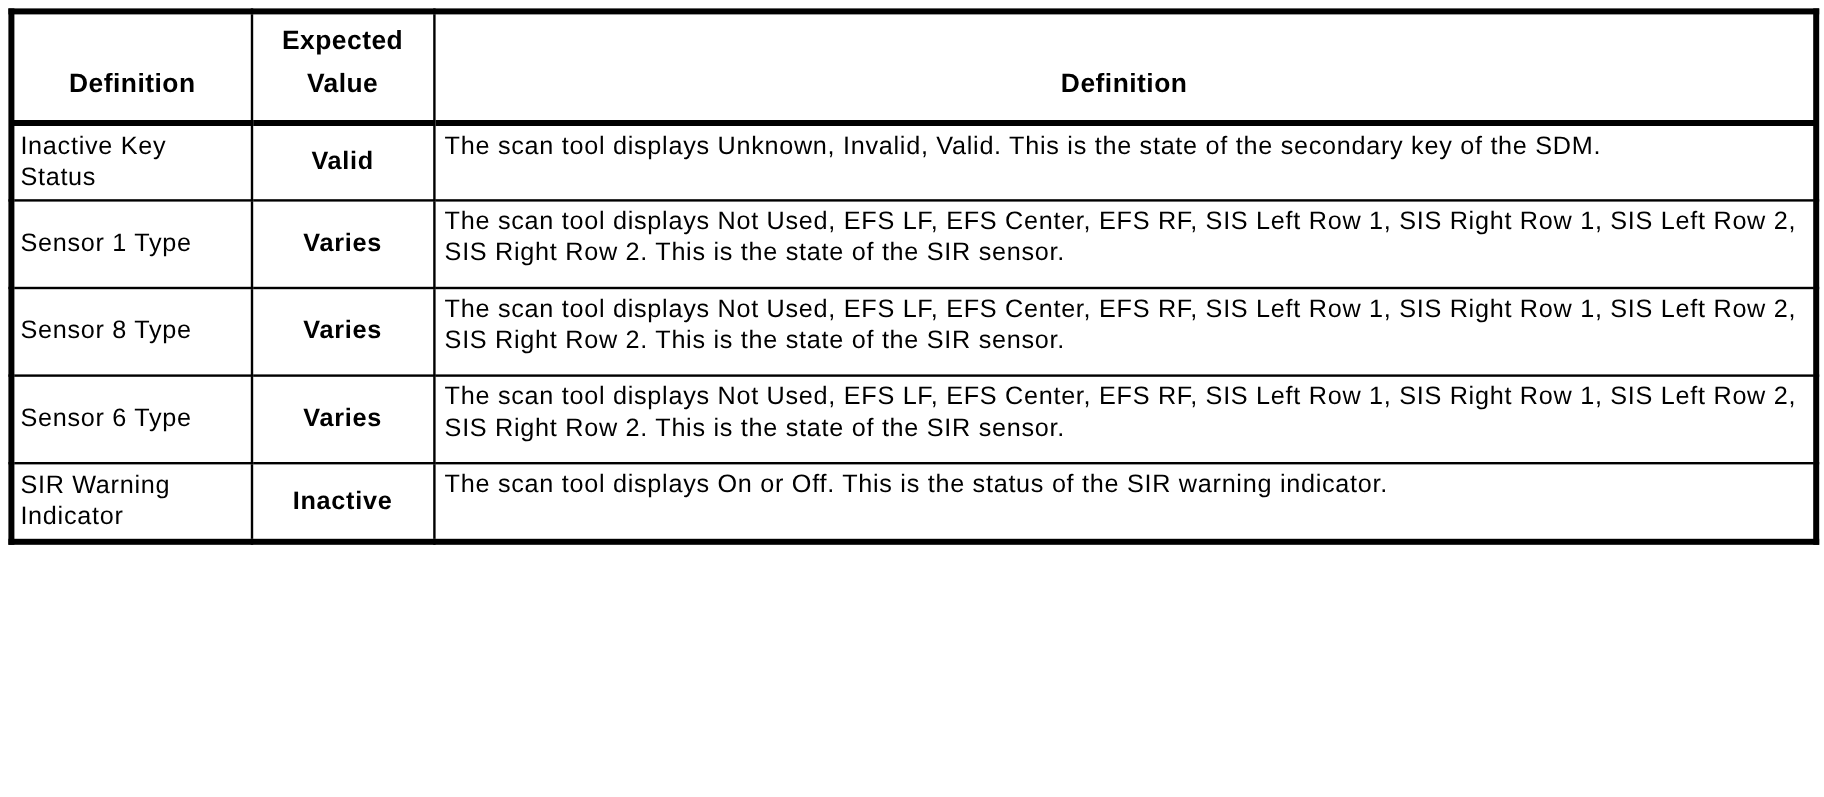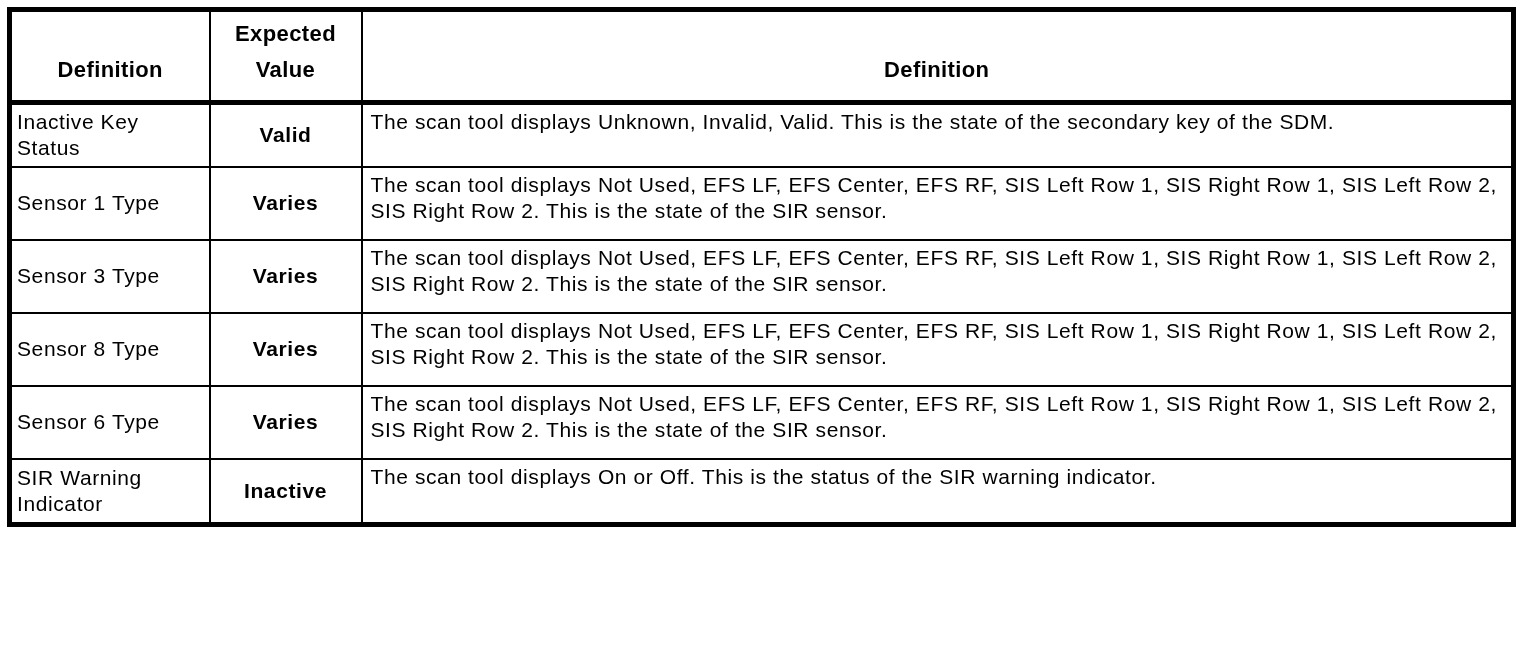--- a/index.html
+++ b/index.html
@@ -89,25 +89,20 @@
         <td class="param">Inactive Key Status</td>
         <td class="value">Valid</td>
         <td class="def">The scan tool displays Unknown, Invalid, Valid. This is the state of the secondary key of the SDM.</td>
       </tr>
       <tr class="r-sensor">
         <td class="param">Sensor 1 Type</td>
         <td class="value">Varies</td>
         <td class="def">The scan tool displays Not Used, EFS LF, EFS Center, EFS RF, SIS Left Row 1, SIS Right Row 1, SIS Left Row 2, SIS Right Row 2. This is the state of the SIR sensor.</td>
       </tr>
       <tr class="r-sensor">
-        <td class="param">Sensor 3 Type</td>
-        <td class="value">Varies</td>
-        <td class="def">The scan tool displays Not Used, EFS LF, EFS Center, EFS RF, SIS Left Row 1, SIS Right Row 1, SIS Left Row 2, SIS Right Row 2. This is the state of the SIR sensor.</td>
-      </tr>
-      <tr class="r-sensor">
         <td class="param">Sensor 8 Type</td>
         <td class="value">Varies</td>
         <td class="def">The scan tool displays Not Used, EFS LF, EFS Center, EFS RF, SIS Left Row 1, SIS Right Row 1, SIS Left Row 2, SIS Right Row 2. This is the state of the SIR sensor.</td>
       </tr>
       <tr class="r-sensor">
         <td class="param">Sensor 6 Type</td>
         <td class="value">Varies</td>
         <td class="def">The scan tool displays Not Used, EFS LF, EFS Center, EFS RF, SIS Left Row 1, SIS Right Row 1, SIS Left Row 2, SIS Right Row 2. This is the state of the SIR sensor.</td>
       </tr>
       <tr class="r-last">

